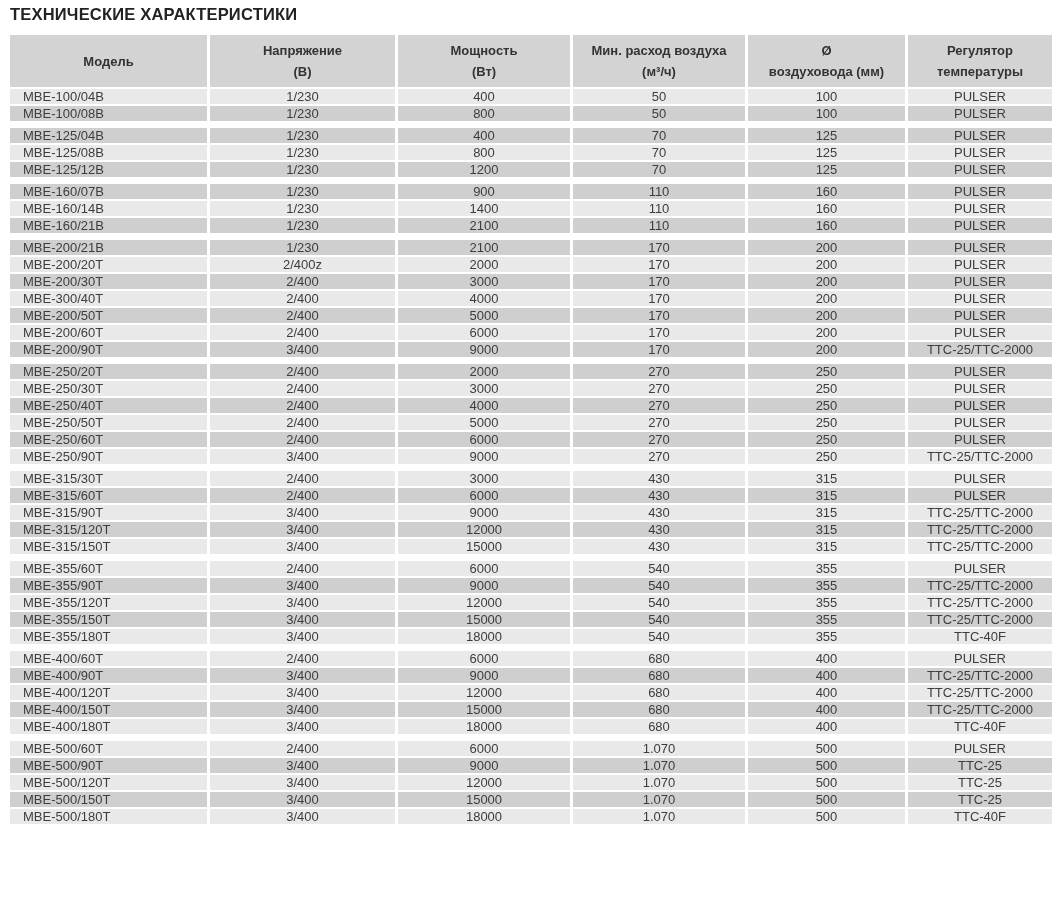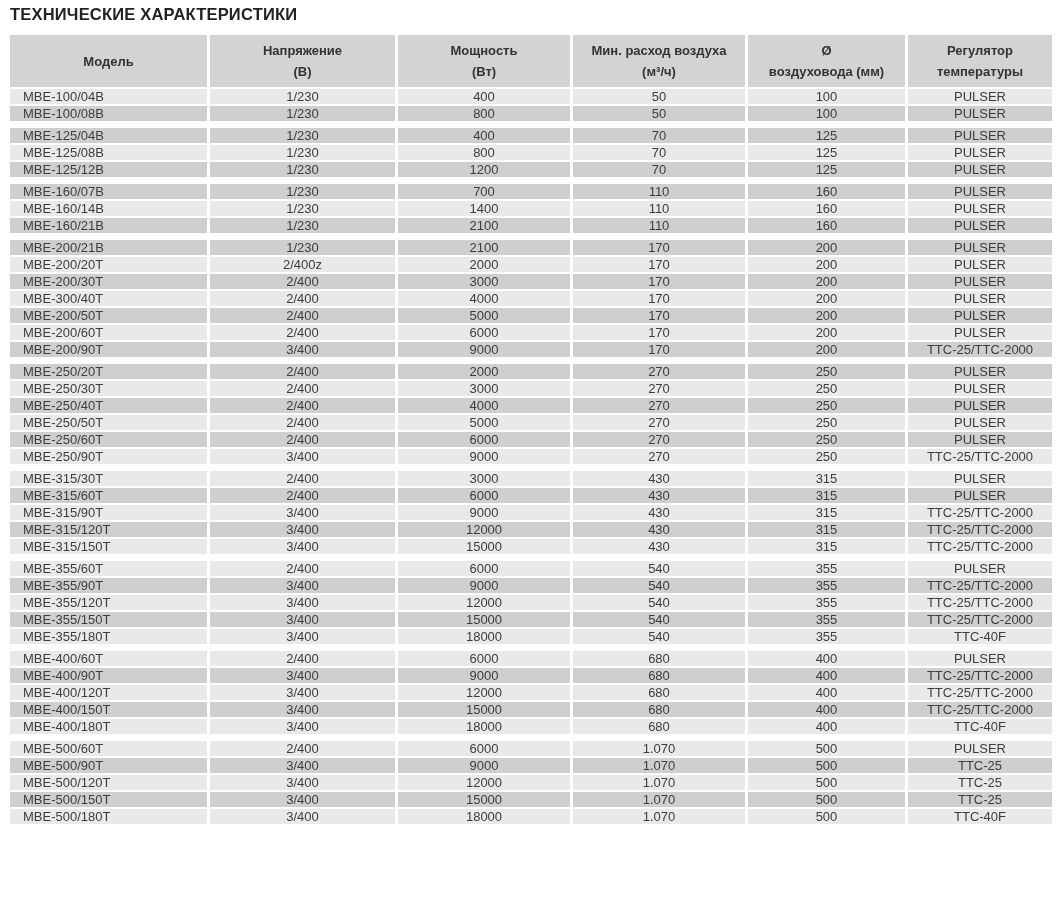--- a/index.html
+++ b/index.html
@@ -120,21 +120,21 @@
             <div class="td">1200</div>
             <div class="td">70</div>
             <div class="td">125</div>
             <div class="td">PULSER</div>
           </div>
         </div>
         <div class="group">
           <div class="tr dark">
             <div class="td model">MBE-160/07B</div>
             <div class="td">1/230</div>
-            <div class="td">700</div>
+            <div class="td">900</div>
             <div class="td">110</div>
             <div class="td">160</div>
             <div class="td">PULSER</div>
           </div>
           <div class="tr light">
             <div class="td model">MBE-160/14B</div>
             <div class="td">1/230</div>
             <div class="td">1400</div>
             <div class="td">110</div>
             <div class="td">160</div>

